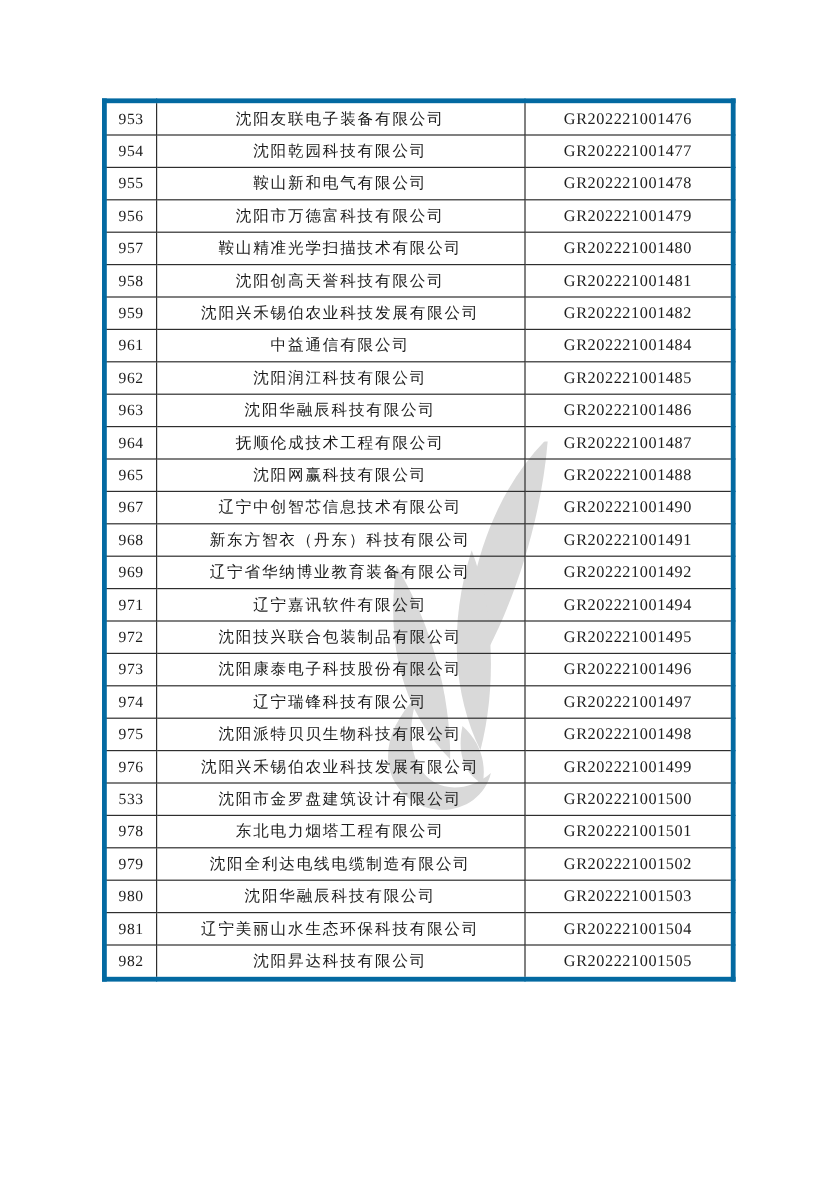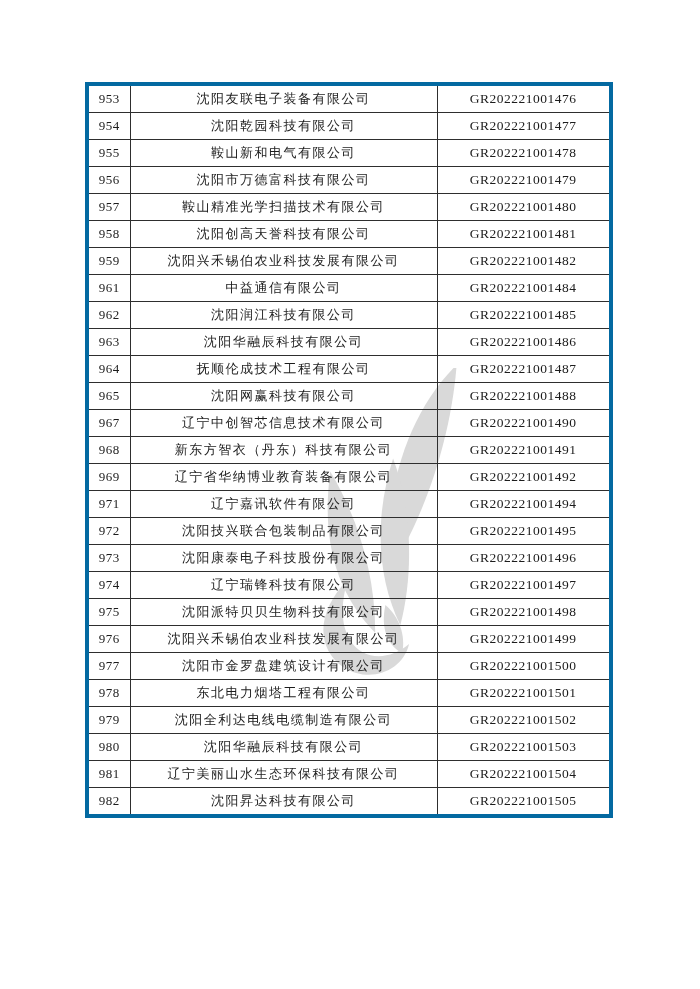--- a/index.html
+++ b/index.html
@@ -185,21 +185,21 @@
       <td class="cell-serial">975</td>
       <td class="cell-company">沈阳派特贝贝生物科技有限公司</td>
       <td class="cell-code">GR202221001498</td>
     </tr>
         <tr>
       <td class="cell-serial">976</td>
       <td class="cell-company">沈阳兴禾锡伯农业科技发展有限公司</td>
       <td class="cell-code">GR202221001499</td>
     </tr>
         <tr>
-      <td class="cell-serial">977</td>
+      <td class="cell-serial">533</td>
       <td class="cell-company">沈阳市金罗盘建筑设计有限公司</td>
       <td class="cell-code">GR202221001500</td>
     </tr>
         <tr>
       <td class="cell-serial">978</td>
       <td class="cell-company">东北电力烟塔工程有限公司</td>
       <td class="cell-code">GR202221001501</td>
     </tr>
         <tr>
       <td class="cell-serial">979</td>

